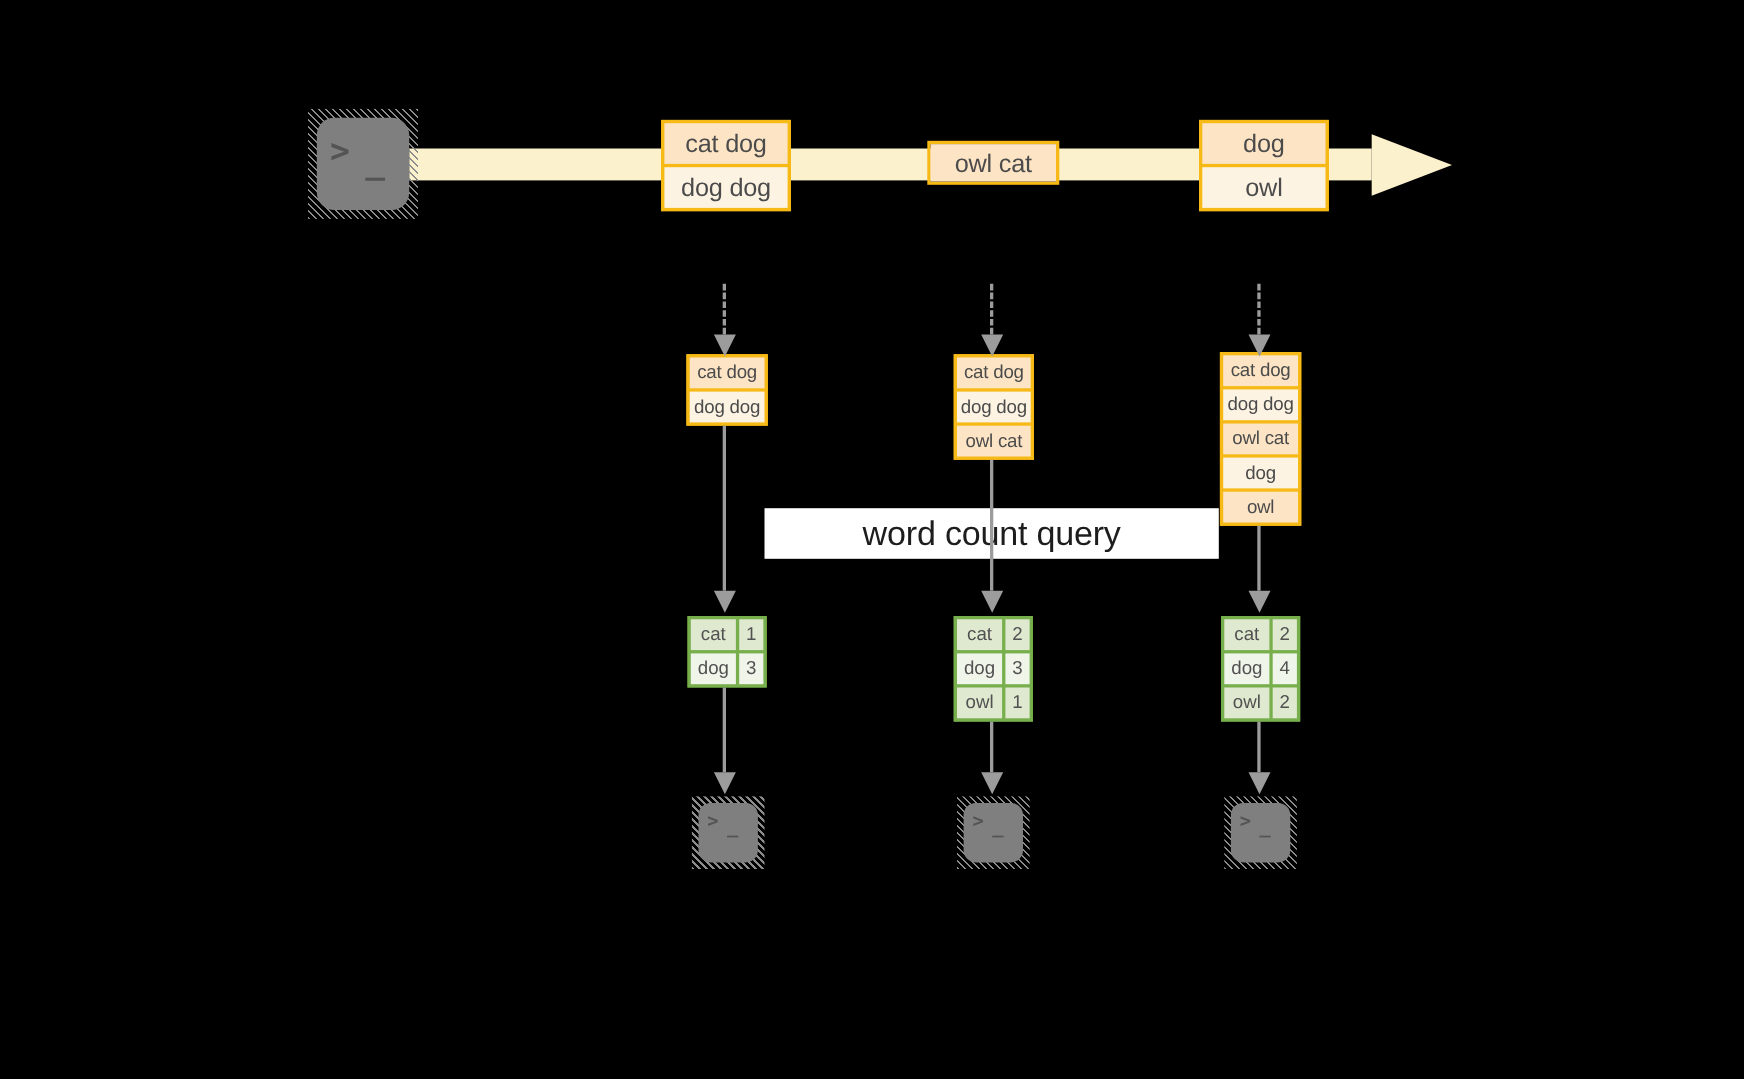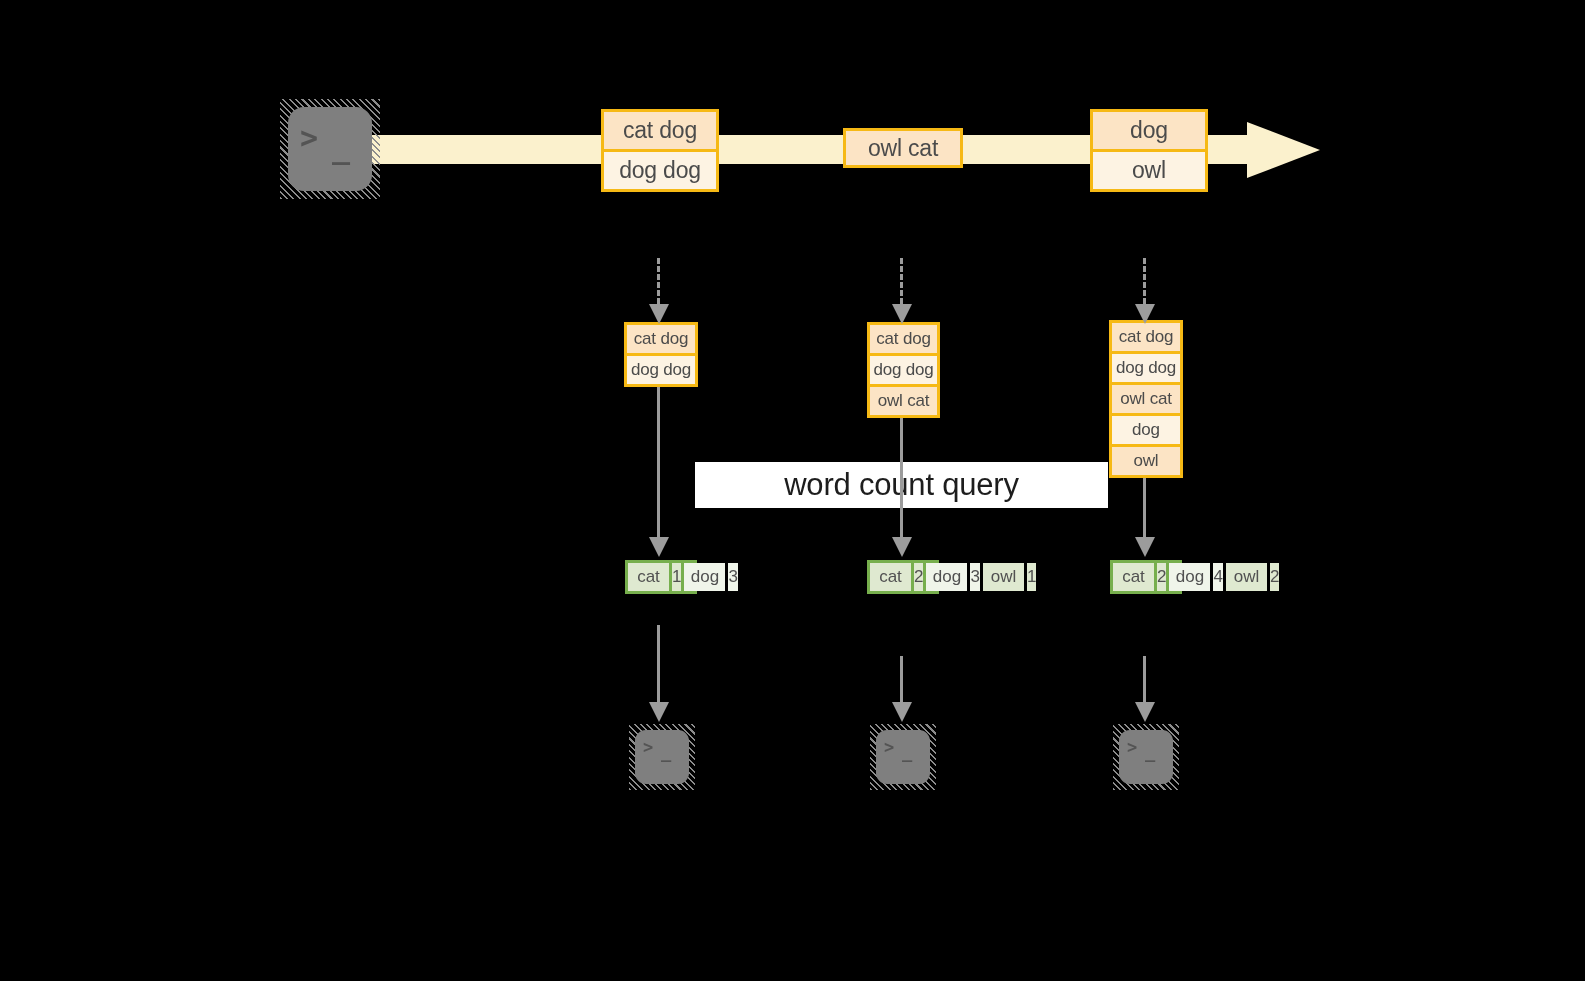--- a/index.html
+++ b/index.html
@@ -45,21 +45,21 @@
   .rs{height:28px;font-size:17px;}
 
   
   .query-band{position:absolute;left:695px;top:462px;width:413px;height:46px;z-index:2;
     background:var(--query-bg,#fff);display:flex;align-items:center;justify-content:center;
     color:#1d1d1d;font-size:31px;letter-spacing:-0.2px;}
 
   
   .gtable{position:absolute;z-index:3;box-sizing:border-box;width:72px;
     border:3px solid var(--green-border,#77af4d);background:var(--green-border,#77af4d);
-    display:flex;flex-direction:row;gap:3px;}
+    display:flex;flex-direction:column;gap:3px;}
   .grow{display:flex;gap:3px;height:28px;}
   .gword,.gcount{display:flex;align-items:center;justify-content:center;
     color:#515151;font-size:17px;}
   .gword{width:41px;}
   .gcount{flex:1;}
   .geven .gword,.geven .gcount{background:var(--green-fill,#dfe9d0);}
   .godd .gword,.godd .gcount{background:var(--green-fill-light,#f0f5ea);}
 
   
   .vline{position:absolute;width:3px;background:var(--arrow-gray,#9c9c9c);z-index:4;}

